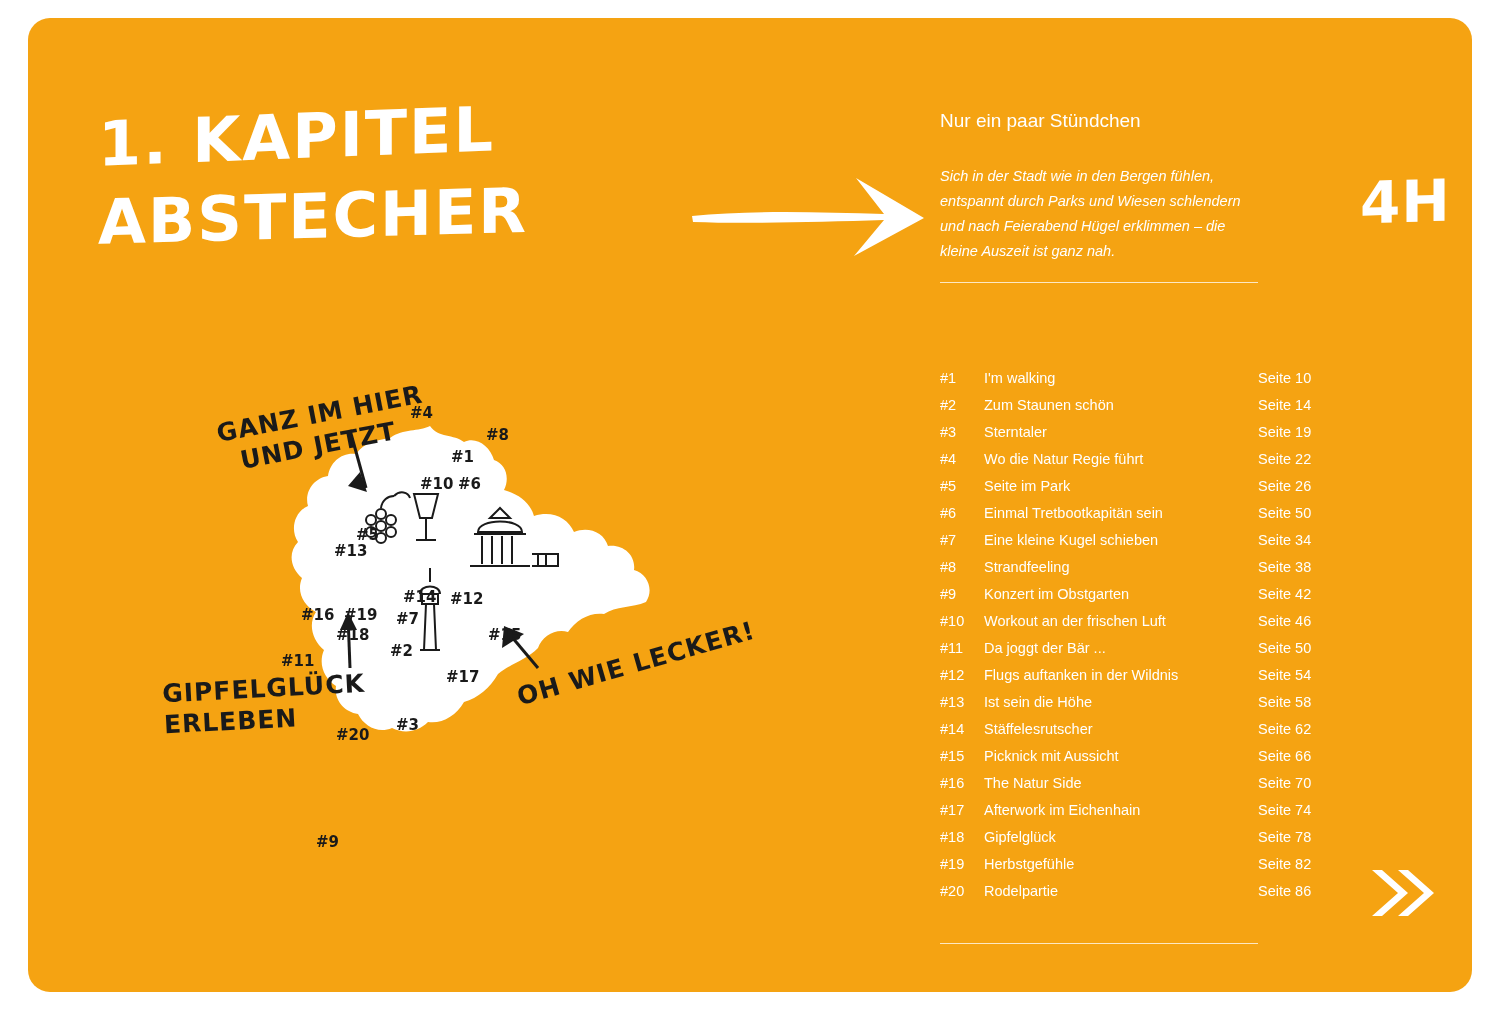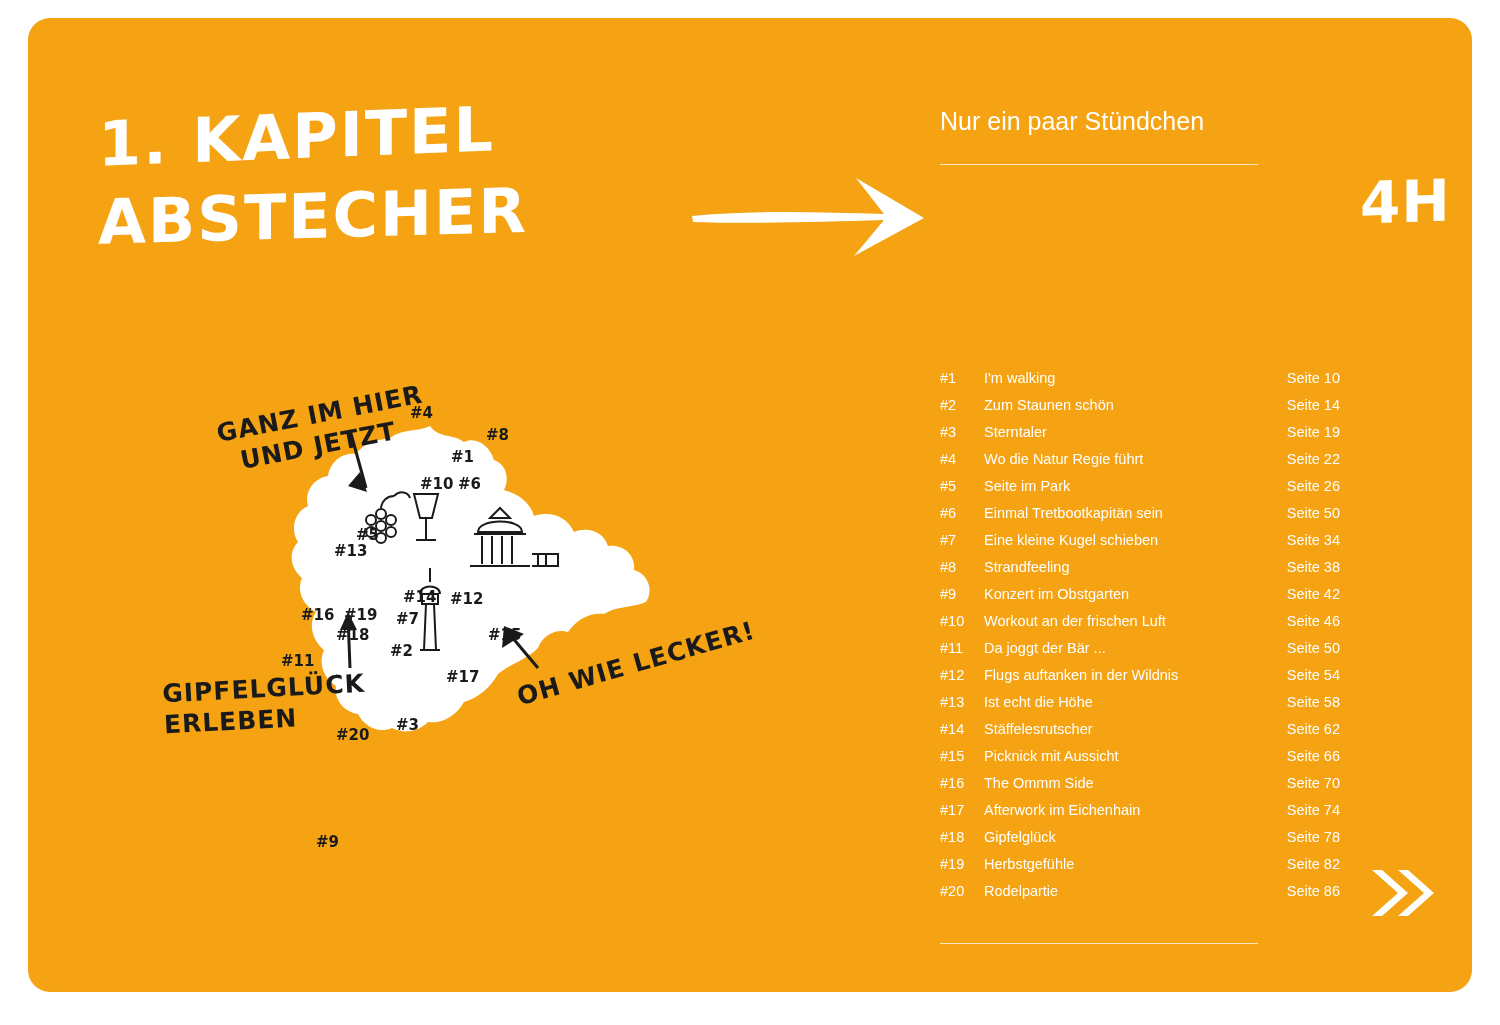--- a/index.html
+++ b/index.html
@@ -91,21 +91,21 @@
 
   
   .intro {
     position: absolute;
     left: 912px;
     top: 90px;
     width: 320px;
     color: #ffffff;
   }
   .intro-head {
-    font-size: 25px;
+    font-size: 19px;
     line-height: 26px;
     margin-bottom: 30px;
   }
   .intro-body {
     font-size: 14.5px;
     line-height: 25px;
     font-style: italic;
   }
   .intro-rule {
     margin-top: 18px;
@@ -133,21 +133,21 @@
   }
   .toc-row {
     display: flex;
     align-items: baseline;
     height: 27px;
     color: #ffffff;
     font-size: 14.5px;
   }
   .toc-num { width: 44px; flex: none; }
   .toc-label { flex: 1 1 auto; }
-  .toc-page { width: 82px; flex: none; text-align: right; }
+  .toc-page { width: 82px; flex: none; text-align: left; }
 
   .bottom-rule {
     position: absolute;
     left: 912px;
     top: 925px;
     width: 318px;
     border-top: 1px solid rgba(255,255,255,0.75);
   }
 
   .chevrons {
@@ -262,20 +262,21 @@
         <div class="pin" style="left: 252px; top: 274px;">#2</div>
         <div class="pin" style="left: 308px; top: 300px;">#17</div>
         <div class="pin" style="left: 258px; top: 348px;">#3</div>
         <div class="pin" style="left: 198px; top: 358px;">#20</div>
         <div class="pin" style="left: 178px; top: 465px;">#9</div>
       </div>
   </div>
 
   <div class="intro">
     <div class="intro-head">Nur ein paar Stündchen</div>
+    <div class="intro-body">Sich in der Stadt wie in den Bergen fühlen, entspannt durch Parks und Wiesen schlendern und nach Feierabend Hügel erklimmen – die kleine Auszeit ist ganz nah.</div>
     <div class="intro-rule"></div>
   </div>
 
   <div class="hours-badge">4H</div>
 
   <div class="toc" id="toc">
       <div class="toc-row">
         <span class="toc-num">#1</span>
         <span class="toc-label">I'm walking</span>
         <span class="toc-page">Seite  10</span>
@@ -330,36 +331,36 @@
         <span class="toc-label">Da joggt der Bär ...</span>
         <span class="toc-page">Seite  50</span>
       </div>
       <div class="toc-row">
         <span class="toc-num">#12</span>
         <span class="toc-label">Flugs auftanken in der Wildnis</span>
         <span class="toc-page">Seite  54</span>
       </div>
       <div class="toc-row">
         <span class="toc-num">#13</span>
-        <span class="toc-label">Ist echt die Höhe</span>
+        <span class="toc-label">Ist sein die Höhe</span>
         <span class="toc-page">Seite  58</span>
       </div>
       <div class="toc-row">
         <span class="toc-num">#14</span>
         <span class="toc-label">Stäffelesrutscher</span>
         <span class="toc-page">Seite  62</span>
       </div>
       <div class="toc-row">
         <span class="toc-num">#15</span>
         <span class="toc-label">Picknick mit Aussicht</span>
         <span class="toc-page">Seite  66</span>
       </div>
       <div class="toc-row">
         <span class="toc-num">#16</span>
-        <span class="toc-label">The Ommm Side</span>
+        <span class="toc-label">The Natur Side</span>
         <span class="toc-page">Seite  70</span>
       </div>
       <div class="toc-row">
         <span class="toc-num">#17</span>
         <span class="toc-label">Afterwork im Eichenhain</span>
         <span class="toc-page">Seite  74</span>
       </div>
       <div class="toc-row">
         <span class="toc-num">#18</span>
         <span class="toc-label">Gipfelglück</span>

